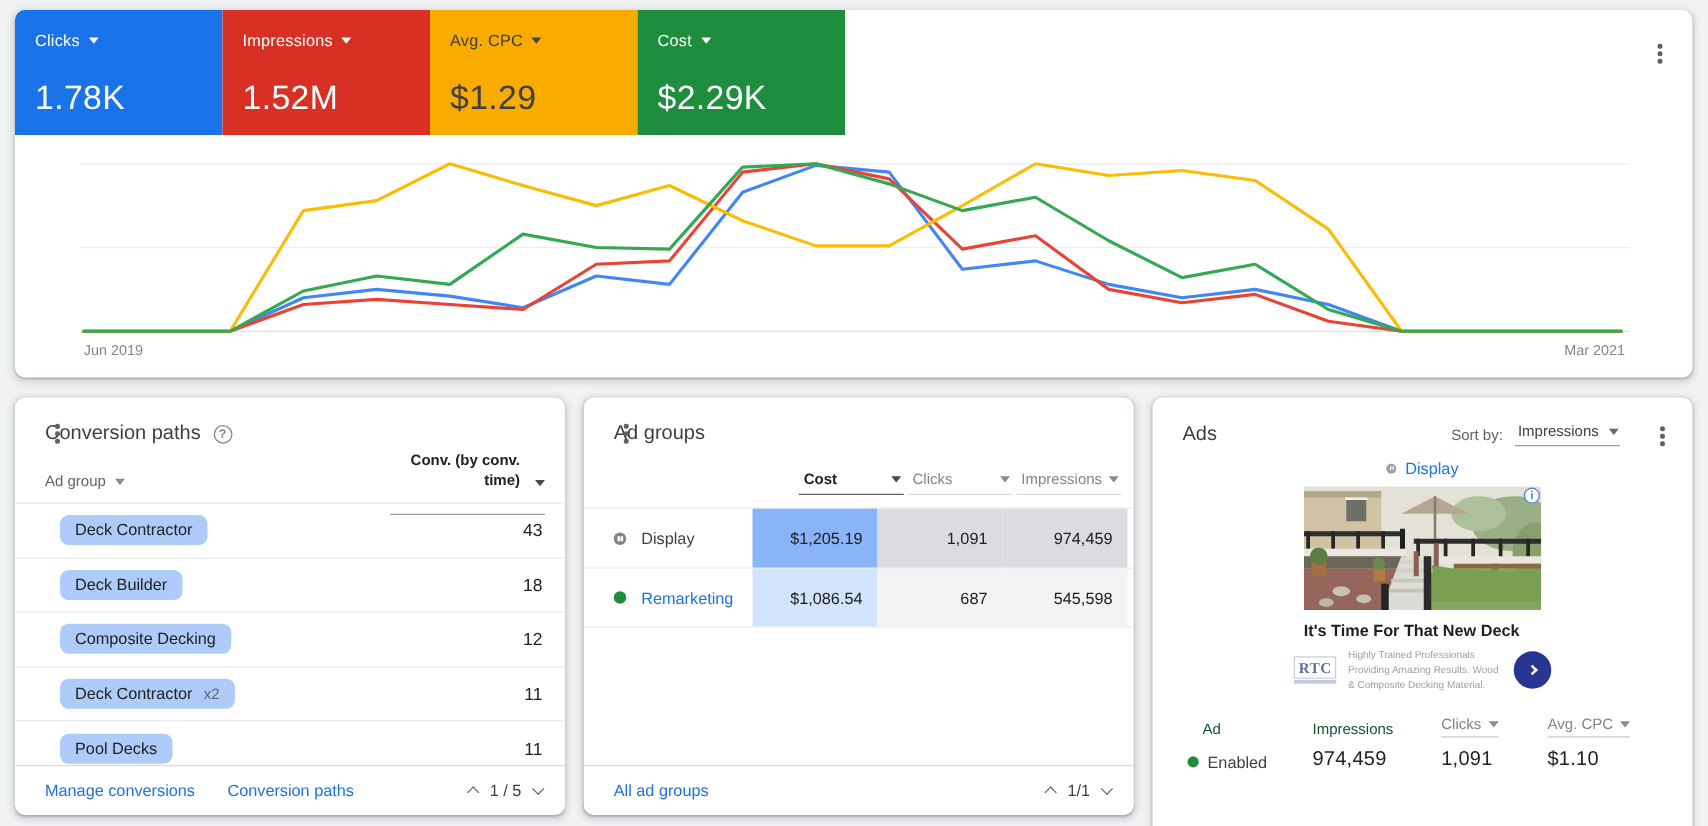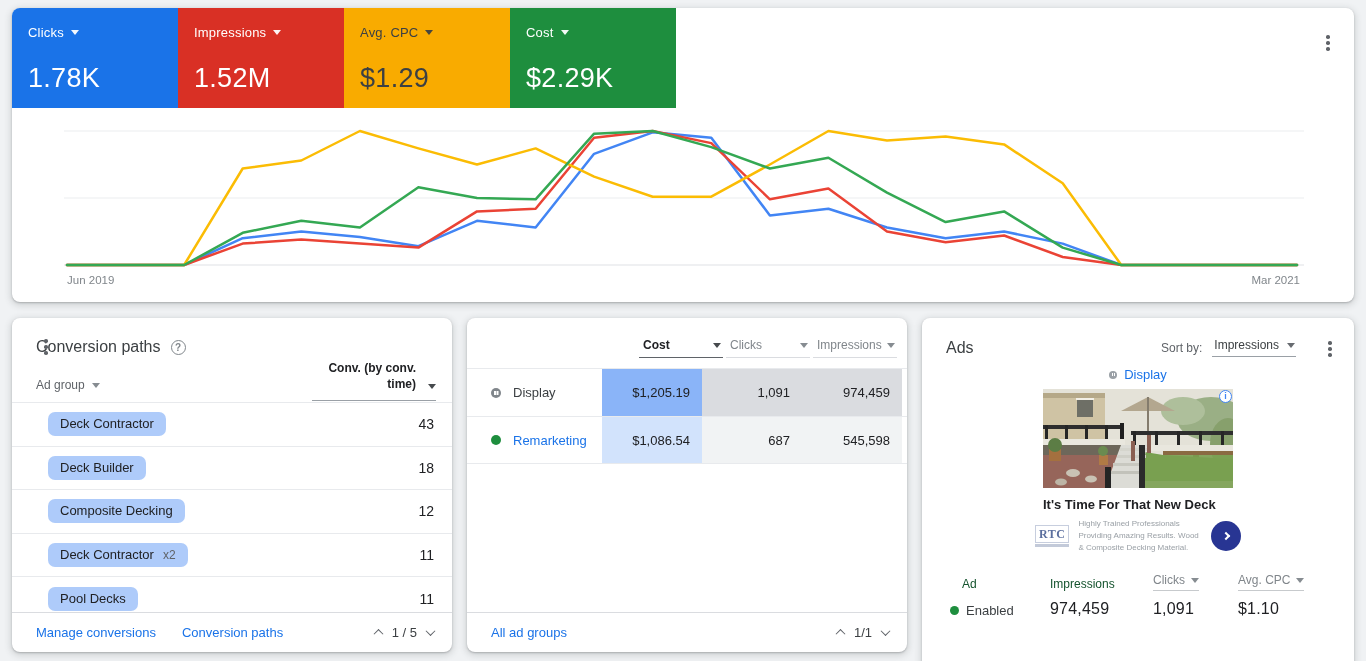--- a/index.html
+++ b/index.html
@@ -36,21 +36,21 @@
   .chev { width:7px; height:7px; border:solid #5f6368; border-width:0 1.8px 1.8px 0; display:inline-block; cursor:pointer; }
   .chev.up   { transform:rotate(-135deg) translate(-1px,-1px); }
   .chev.down { transform:rotate(45deg) translate(-1px,-1px); }
   .chev.left { transform:rotate(135deg); }
   .chev.right{ transform:rotate(-45deg); }
   
   #cp-card { left:12px; top:318px; width:440px; height:334px; }
   .cp-colhead { position:relative; height:44px; margin:2px 24px 0; }
   .cp-col-left { position:absolute; left:0; bottom:10px; font-size:12px; color:#5f6368; display:flex; align-items:center; gap:7px; cursor:pointer; }
   .cp-col-left .caret { border-top-color:#80868b; }
-  .cp-col-right { position:absolute; right:-8px; top:2px; display:flex; align-items:flex-end; gap:12px; border-bottom:1px solid #9aa0a6; padding-bottom:8px; cursor:pointer; }
+  .cp-col-right { position:absolute; right:-8px; top:2px; display:flex; align-items:flex-end; gap:12px; border-bottom:1px solid #9aa0a6; padding-bottom:19px; cursor:pointer; }
   .cp-col-right .txt { width:104px; text-align:right; font-size:12px; font-weight:bold; color:#202124; line-height:1.35; }
   .cp-rows { }
   .cp-row { height:43.6px; display:flex; align-items:center; justify-content:space-between; padding:0 16px 0 24px; border-top:1px solid #e8eaed; }
   .chip { background:#aecbfa; color:#202124; font-size:13px; padding:4px 12px 5px; border-radius:7px; display:inline-flex; align-items:center; gap:9px; cursor:default;margin-left:12px; }
   .chip .mult { color:#5f6368; font-size:12px; }
   .chip .mult:empty { display:none; }
   .cp-val { font-size:14px; color:#202124; padding-right:2px; }
   
   #ag-card { left:467px; top:318px; width:440px; height:334px; }
   .ag-colhead { display:flex; justify-content:flex-end; margin:20px 5px 0 0; }
@@ -215,20 +215,28 @@
     </span>
     <span class="pager">
       <i class="chev up"></i>
       <span>1 / 5</span>
       <i class="chev down"></i>
     </span>
   </div>
 </div>
 
 <div class="card" id="ag-card">
+  <div class="panel-head">
+    <span class="panel-title">Ad groups</span>
+    <div class="kebab" style="margin-left:auto; margin-right:-8px;">
+        <i></i>
+        <i></i>
+        <i></i>
+      </div>
+  </div>
   <div class="ag-colhead">
     <span class="ag-h active">
         <span>Cost</span>
         <i class="caret"></i>
       </span>
     <span class="ag-h">
         <span>Clicks</span>
         <i class="caret"></i>
       </span>
     <span class="ag-h">

